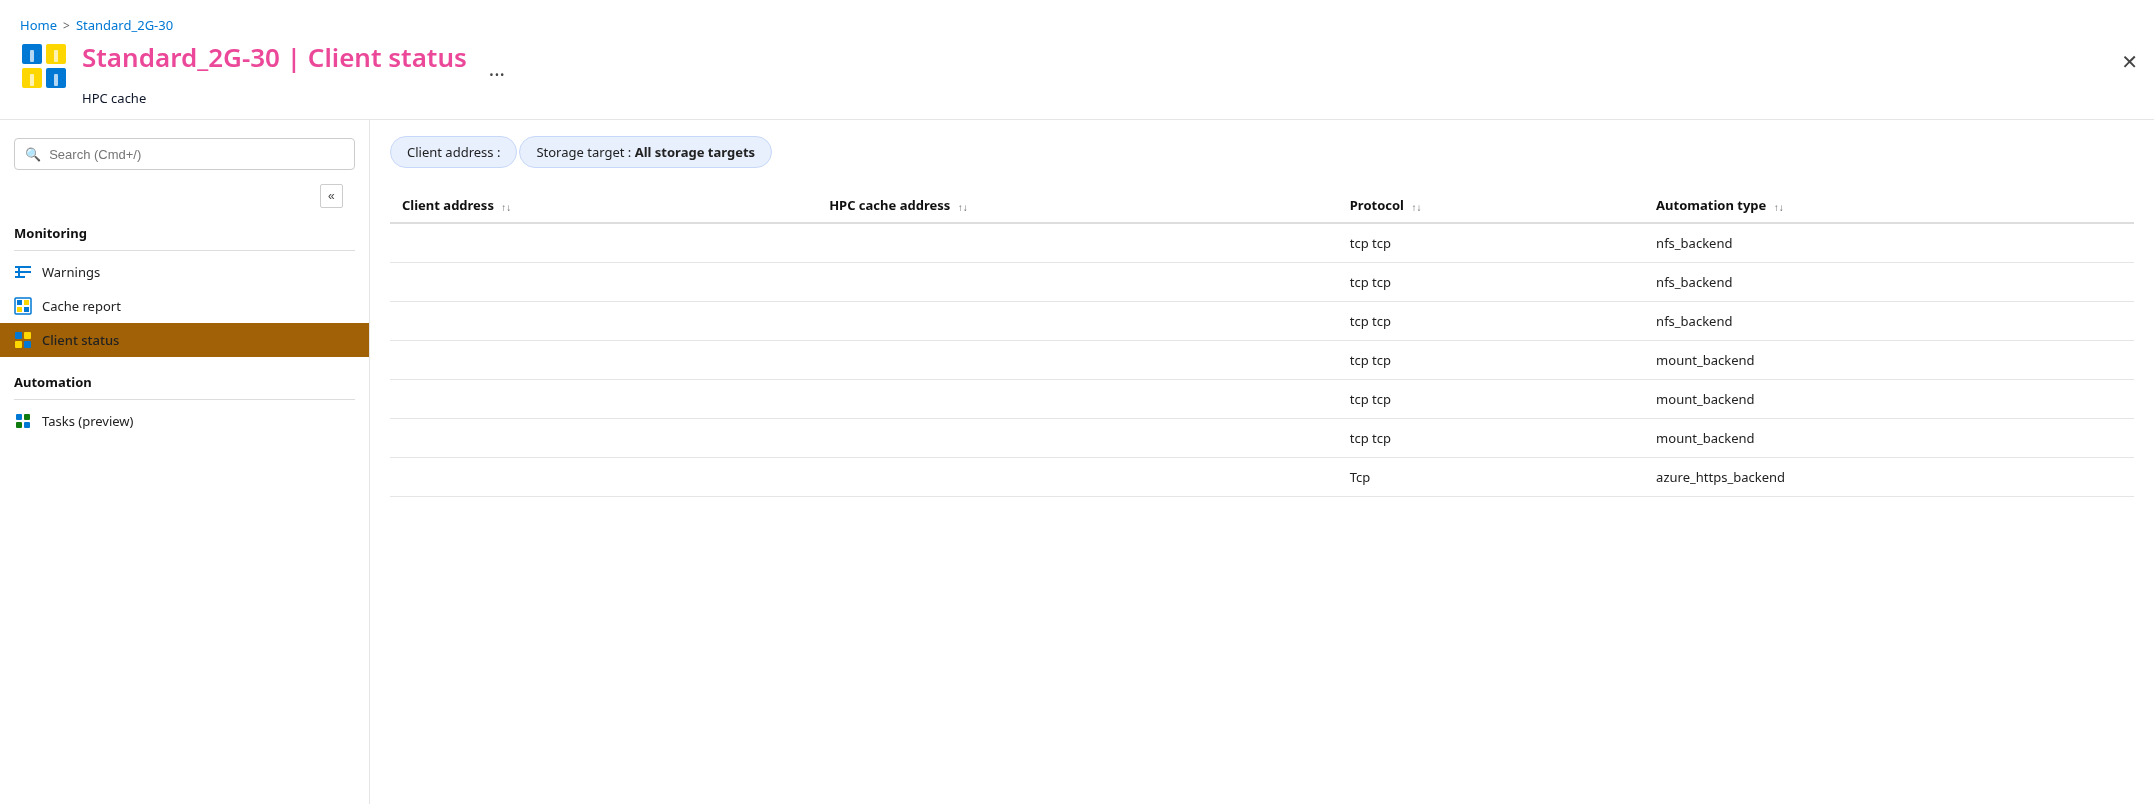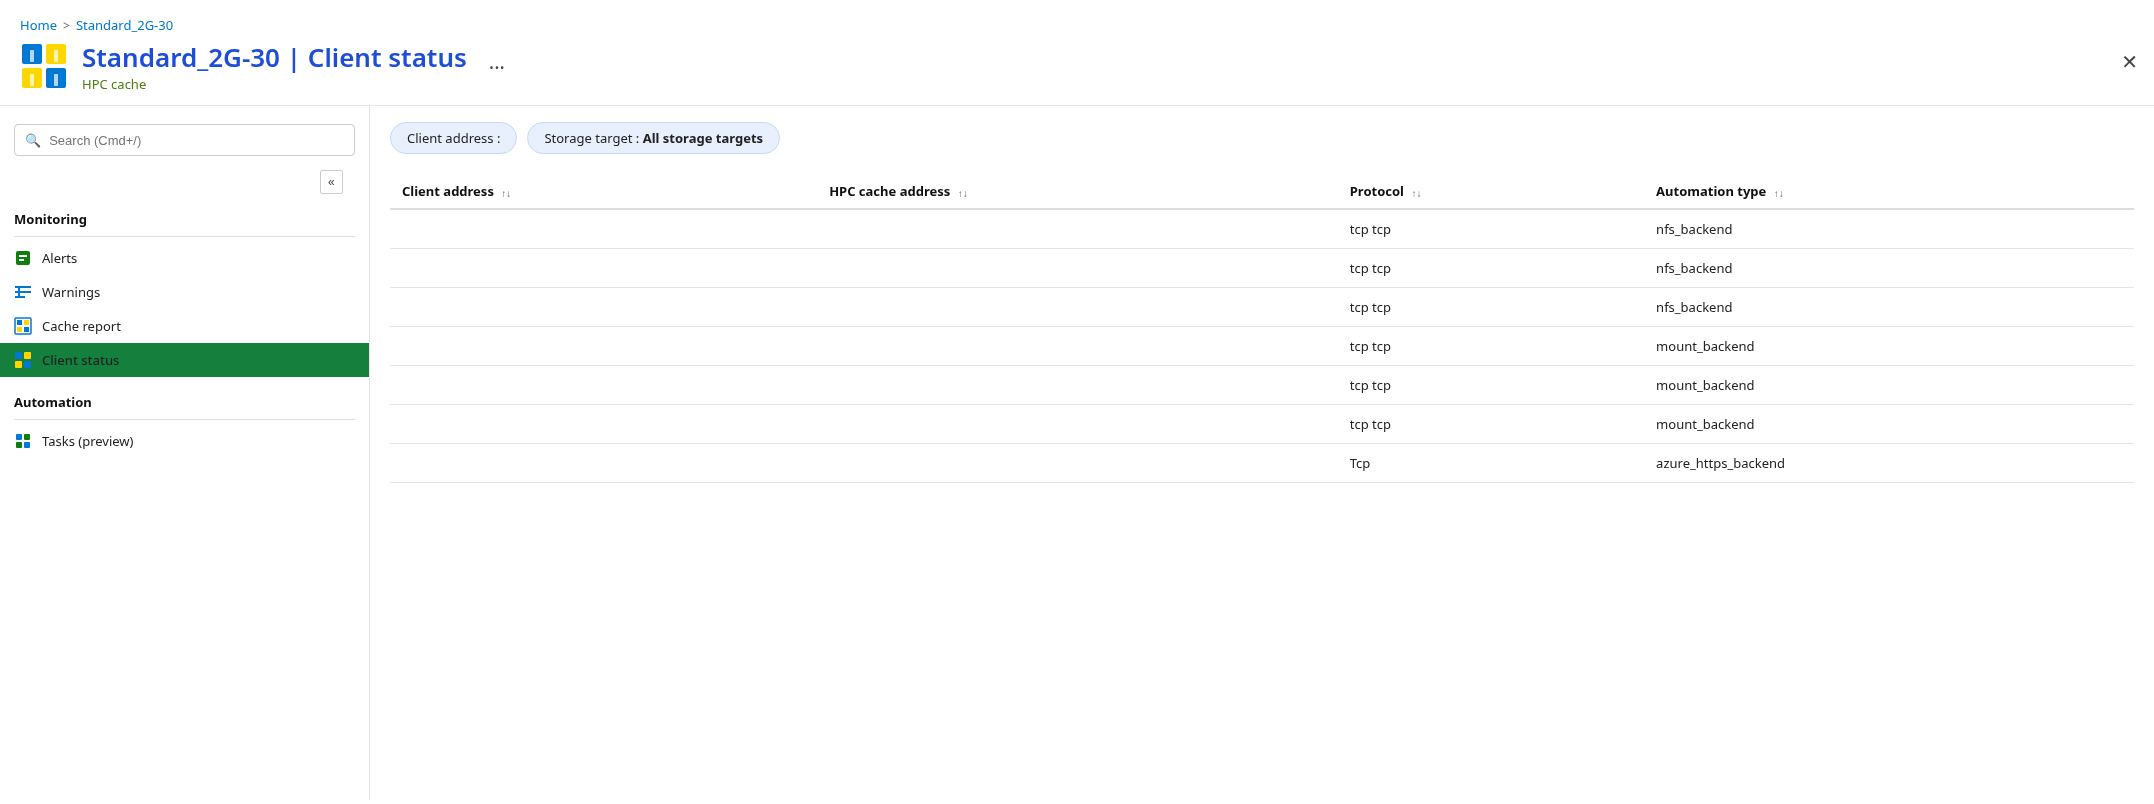--- a/index.html
+++ b/index.html
@@ -46,27 +46,27 @@
       margin-right: 14px;
       flex-shrink: 0;
     }
     .header-icon svg {
       width: 48px;
       height: 48px;
     }
     .header-text h1 {
       font-size: 26px;
       font-weight: 600;
-      color: #1d4ed8;
+      color: #ec4899;
       line-height: 1.2;
     }
     .header-text .subtitle {
       font-size: 13px;
-      color: #4d7c0f;
-      margin-top: 2px;
+      color: #0f172a;
+      margin-top: 16px;
     }
     .header-ellipsis {
       margin-left: 14px;
       font-size: 20px;
       color: #444;
       cursor: pointer;
       padding: 4px 8px;
       align-self: center;
     }
     .close-btn {
@@ -144,21 +144,21 @@
       display: flex;
       align-items: center;
       gap: 10px;
       padding: 8px 14px;
       cursor: pointer;
       font-size: 13px;
       color: #222;
       border-radius: 0;
     }
     .sidebar-item.active {
-      background: #15803d;
+      background: #a16207;
       font-weight: 500;
     }
     .sidebar-item-icon {
       width: 18px;
       height: 18px;
       flex-shrink: 0;
       display: flex;
       align-items: center;
       justify-content: center;
     }
@@ -167,21 +167,21 @@
     .content {
       flex: 1;
       overflow: auto;
       padding: 16px 20px;
     }
 
     
     .filter-bar {
       display: flex;
       align-items: center;
-      gap: 10px;
+      gap: 2px;
       margin-bottom: 20px;
       flex-wrap: wrap;
     }
     .filter-chip {
       background: #e8f0fe;
       border: 1px solid #c8d8f8;
       border-radius: 20px;
       padding: 6px 16px;
       font-size: 13px;
       color: #222;
@@ -260,30 +260,20 @@
     <div class="search-box">
       <span class="search-icon">🔍</span>
       <input type="text" placeholder="Search (Cmd+/)" style="">
     </div>
 
     <button class="collapse-btn" style="position:relative; left:auto; margin: 0 auto 8px 320px; display:block;">«</button>
 
     <div class="sidebar-section-label">Monitoring</div>
     <hr class="sidebar-divider">
 
-    <div class="sidebar-item">
-      <div class="sidebar-item-icon">
-        <svg width="18" height="18" viewBox="0 0 18 18">
-          <rect x="2" y="2" width="14" height="14" rx="2" fill="#107c10"></rect>
-          <rect x="5" y="6" width="8" height="2" fill="white"></rect>
-          <rect x="5" y="10" width="5" height="2" fill="white"></rect>
-        </svg>
-      </div>
-      <span>Alerts</span>
-    </div>
 
 
     <div class="sidebar-item">
       <div class="sidebar-item-icon">
         <svg width="18" height="18" viewBox="0 0 18 18">
           <rect x="1" y="3" width="16" height="2" fill="#0078d4"></rect>
           <rect x="1" y="8" width="16" height="2" fill="#0078d4"></rect>
           <rect x="1" y="13" width="10" height="2" fill="#0078d4"></rect>
           <rect x="4" y="3" width="2" height="12" fill="#0078d4"></rect>
         </svg>

